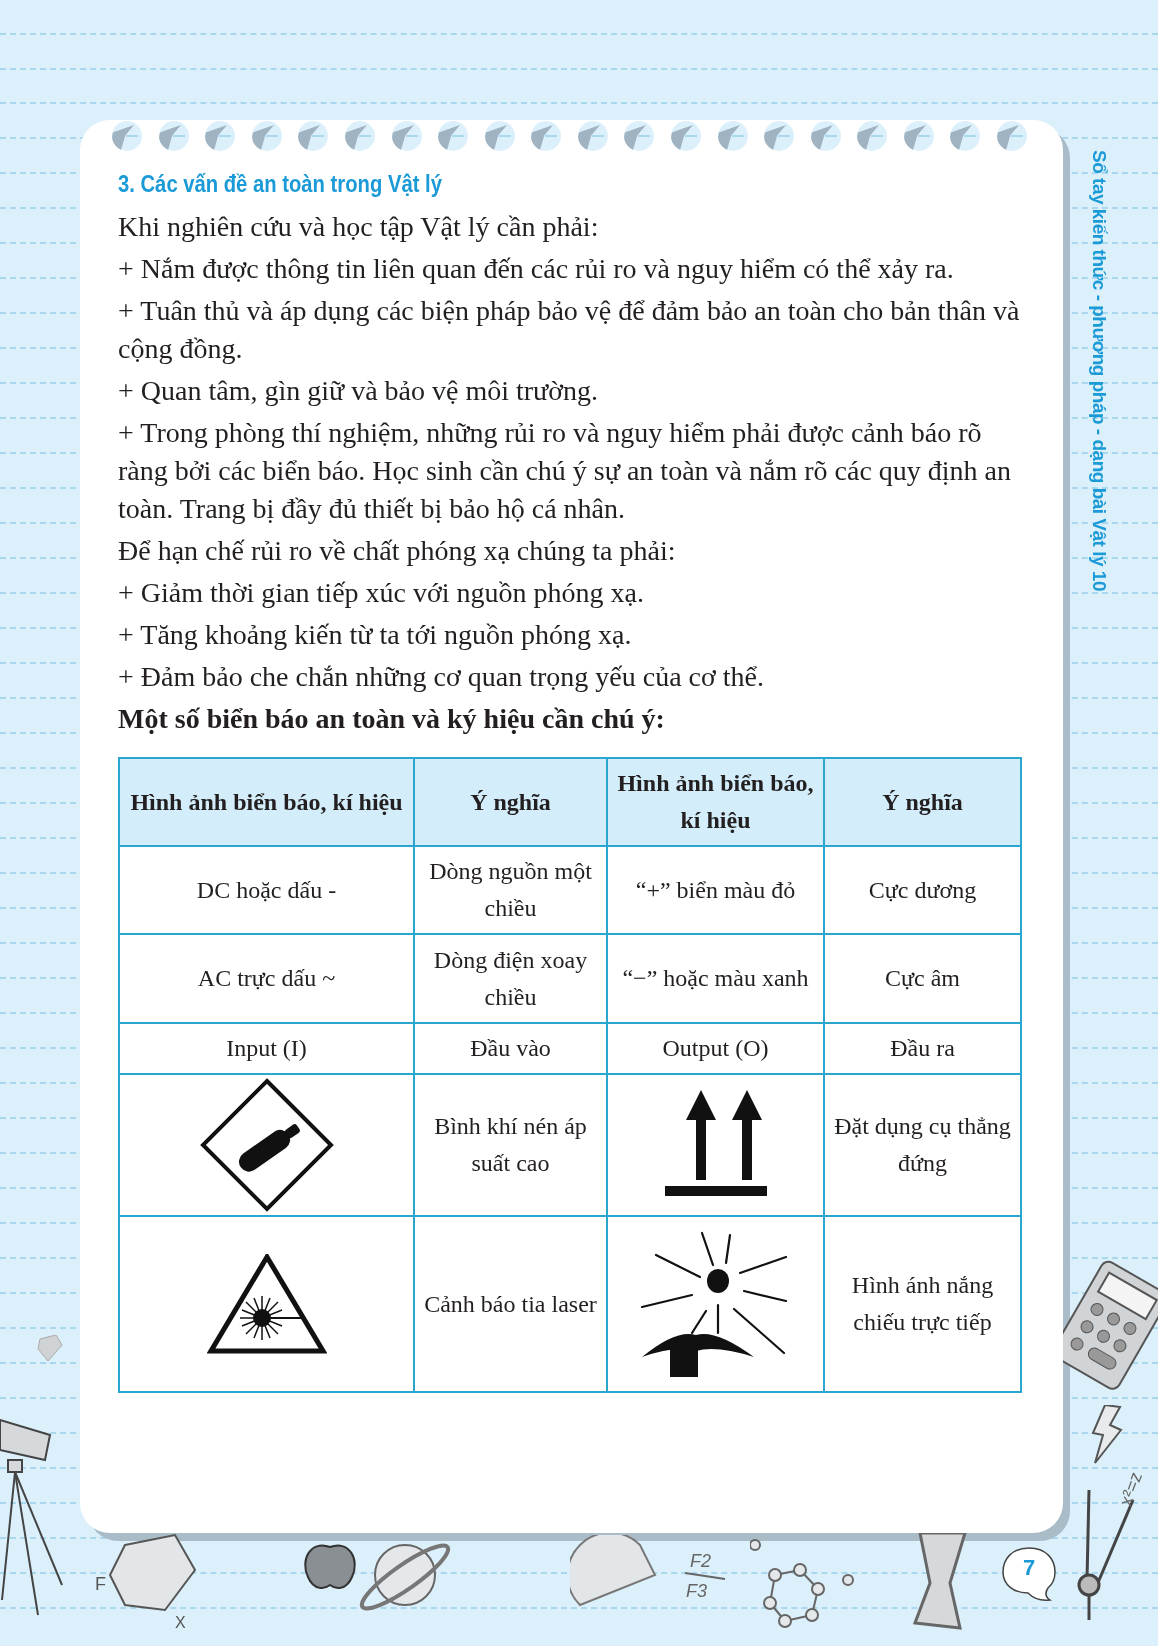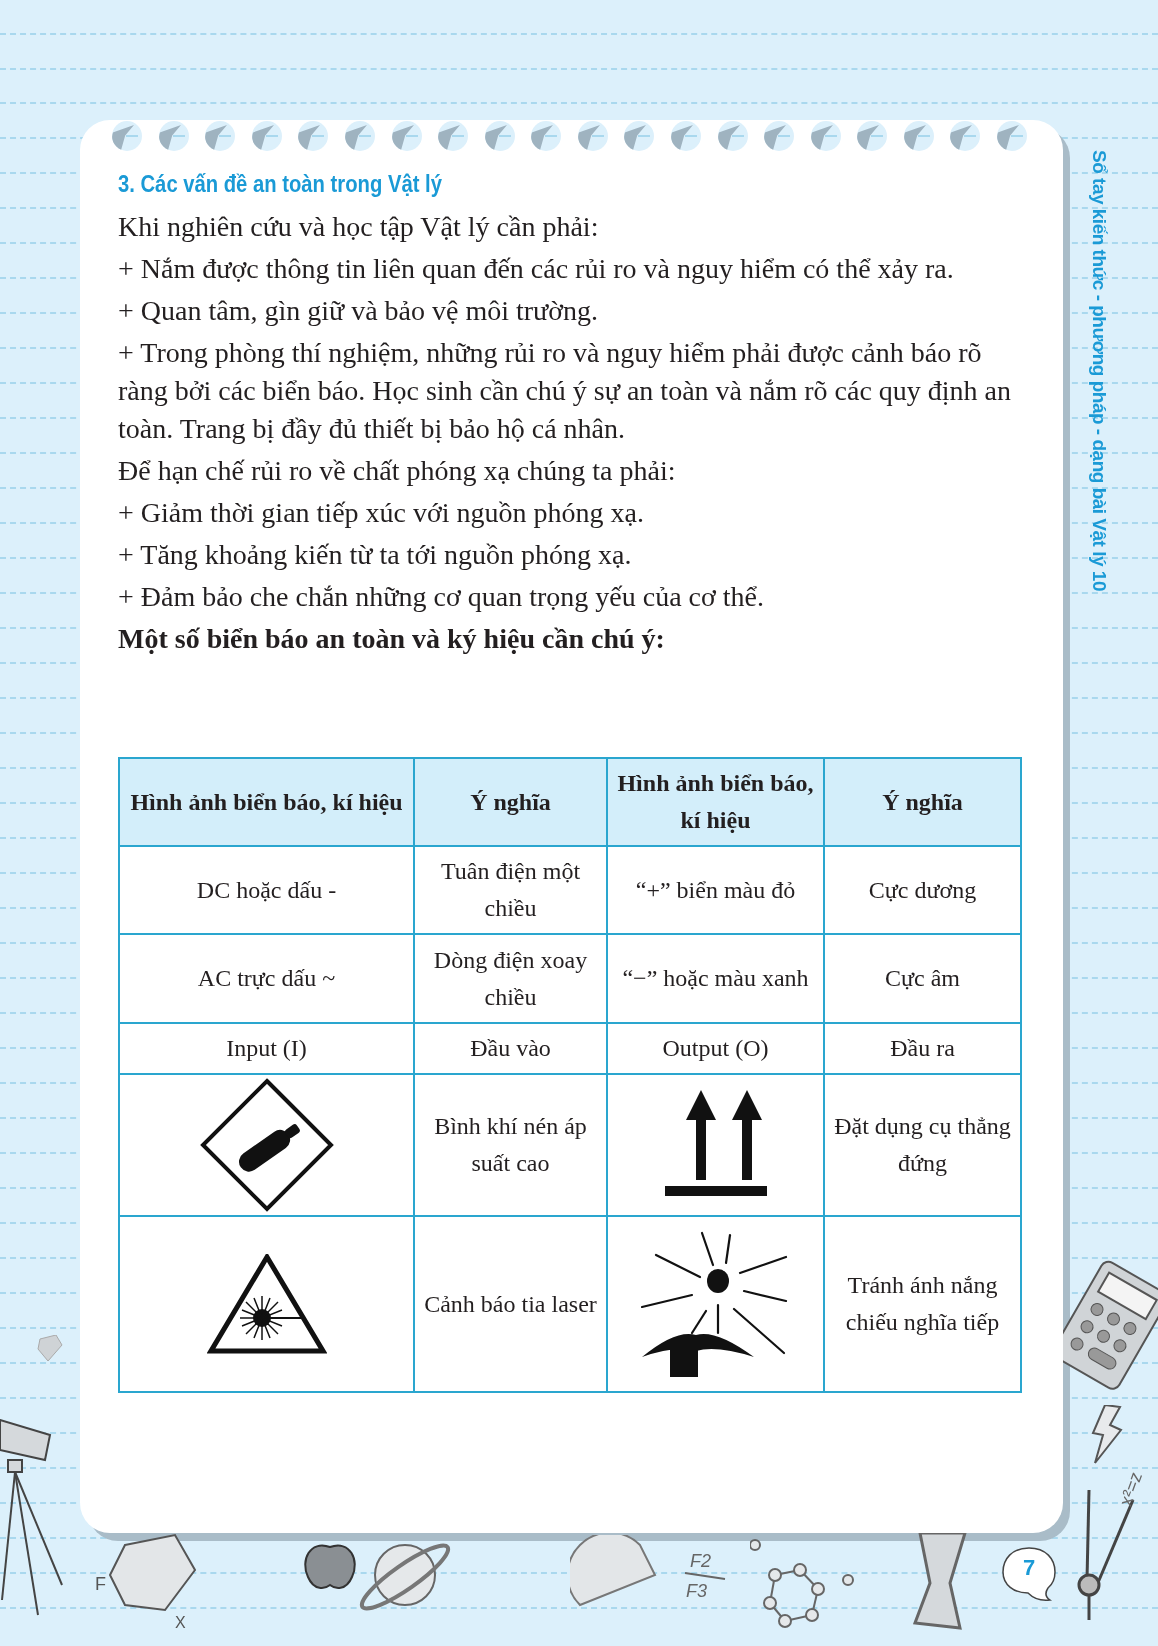--- a/index.html
+++ b/index.html
@@ -155,20 +155,21 @@
   <div class="hole" style="left:950px"></div>
     <div class="hole" style="left:997px"></div>
 </div>
 
 <div class="side-title">Sổ tay kiến thức - phương pháp - dạng bài Vật lý 10</div>
 
 <div class="content">
   <div class="heading">3. Các vấn đề an toàn trong Vật lý</div>
   <p class="para">Khi nghiên cứu và học tập Vật lý cần phải:</p>
   <p class="para">+ Nắm được thông tin liên quan đến các rủi ro và nguy hiểm có thể xảy ra.</p>
+  <p class="para">+ Tuân thủ và áp dụng các biện pháp bảo vệ để đảm bảo an toàn cho bản thân và cộng đồng.</p>
   <p class="para">+ Quan tâm, gìn giữ và bảo vệ môi trường.</p>
   <p class="para">+ Trong phòng thí nghiệm, những rủi ro và nguy hiểm phải được cảnh báo rõ ràng bởi các biển báo. Học sinh cần chú ý sự an toàn và nắm rõ các quy định an toàn. Trang bị đầy đủ thiết bị bảo hộ cá nhân.</p>
   <p class="para">Để hạn chế rủi ro về chất phóng xạ chúng ta phải:</p>
   <p class="para">+ Giảm thời gian tiếp xúc với nguồn phóng xạ.</p>
   <p class="para">+ Tăng khoảng kiến từ ta tới nguồn phóng xạ.</p>
   <p class="para">+ Đảm bảo che chắn những cơ quan trọng yếu của cơ thể.</p>
   <p class="para bold">Một số biển báo an toàn và ký hiệu cần chú ý:</p>
 </div>
 
 <table class="signs">
@@ -180,21 +181,21 @@
     </colgroup>
   <tbody>
       <tr>
     <th>Hình ảnh biển báo, kí hiệu</th>
     <th>Ý nghĩa</th>
     <th>Hình ảnh biển báo, kí hiệu</th>
     <th>Ý nghĩa</th>
   </tr>
   <tr class="r-dc">
     <td>DC hoặc dấu -</td>
-    <td>Tuân điện một chiều</td>
+    <td>Dòng nguồn một chiều</td>
     <td>“+” biển màu đỏ</td>
     <td>Cực dương</td>
   </tr>
   <tr class="r-ac">
     <td>AC trực dấu ~</td>
     <td>Dòng điện xoay chiều</td>
     <td>“−” hoặc màu xanh</td>
     <td>Cực âm</td>
   </tr>
   <tr class="r-io">
@@ -253,21 +254,21 @@
           <line x1="6" y1="78" x2="56" y2="66"></line>
               <line x1="108" y1="62" x2="150" y2="72"></line>
           <line x1="56" y1="104" x2="70" y2="82"></line>
               <line x1="82" y1="76" x2="82" y2="104"></line>
           <line x1="98" y1="80" x2="148" y2="124"></line>
         </g>
         <path d="M6,128 Q40,100 60,106 Q80,100 118,128 Q80,116 60,122 Q40,116 6,128 Z" fill="#111"></path>
         <rect x="34" y="120" width="28" height="28" fill="#111"></rect>
       </svg>
     </td>
-    <td>Tránh ánh nắng chiếu nghĩa tiếp</td>
+    <td>Hình ánh nắng chiếu trực tiếp</td>
   </tr>
 </tbody>
   </table>
 
 <svg class="deco" style="left:0;top:1400px" width="80" height="230" viewBox="0 0 80 230">
   <g fill="#d5d9dc" stroke="#444" stroke-width="2">
     <path d="M0,20 L50,35 L45,60 L0,50 Z"></path>
     <rect x="8" y="60" width="14" height="12"></rect>
     <line x1="15" y1="72" x2="2" y2="200"></line>
       <line x1="15" y1="72" x2="38" y2="215"></line>

